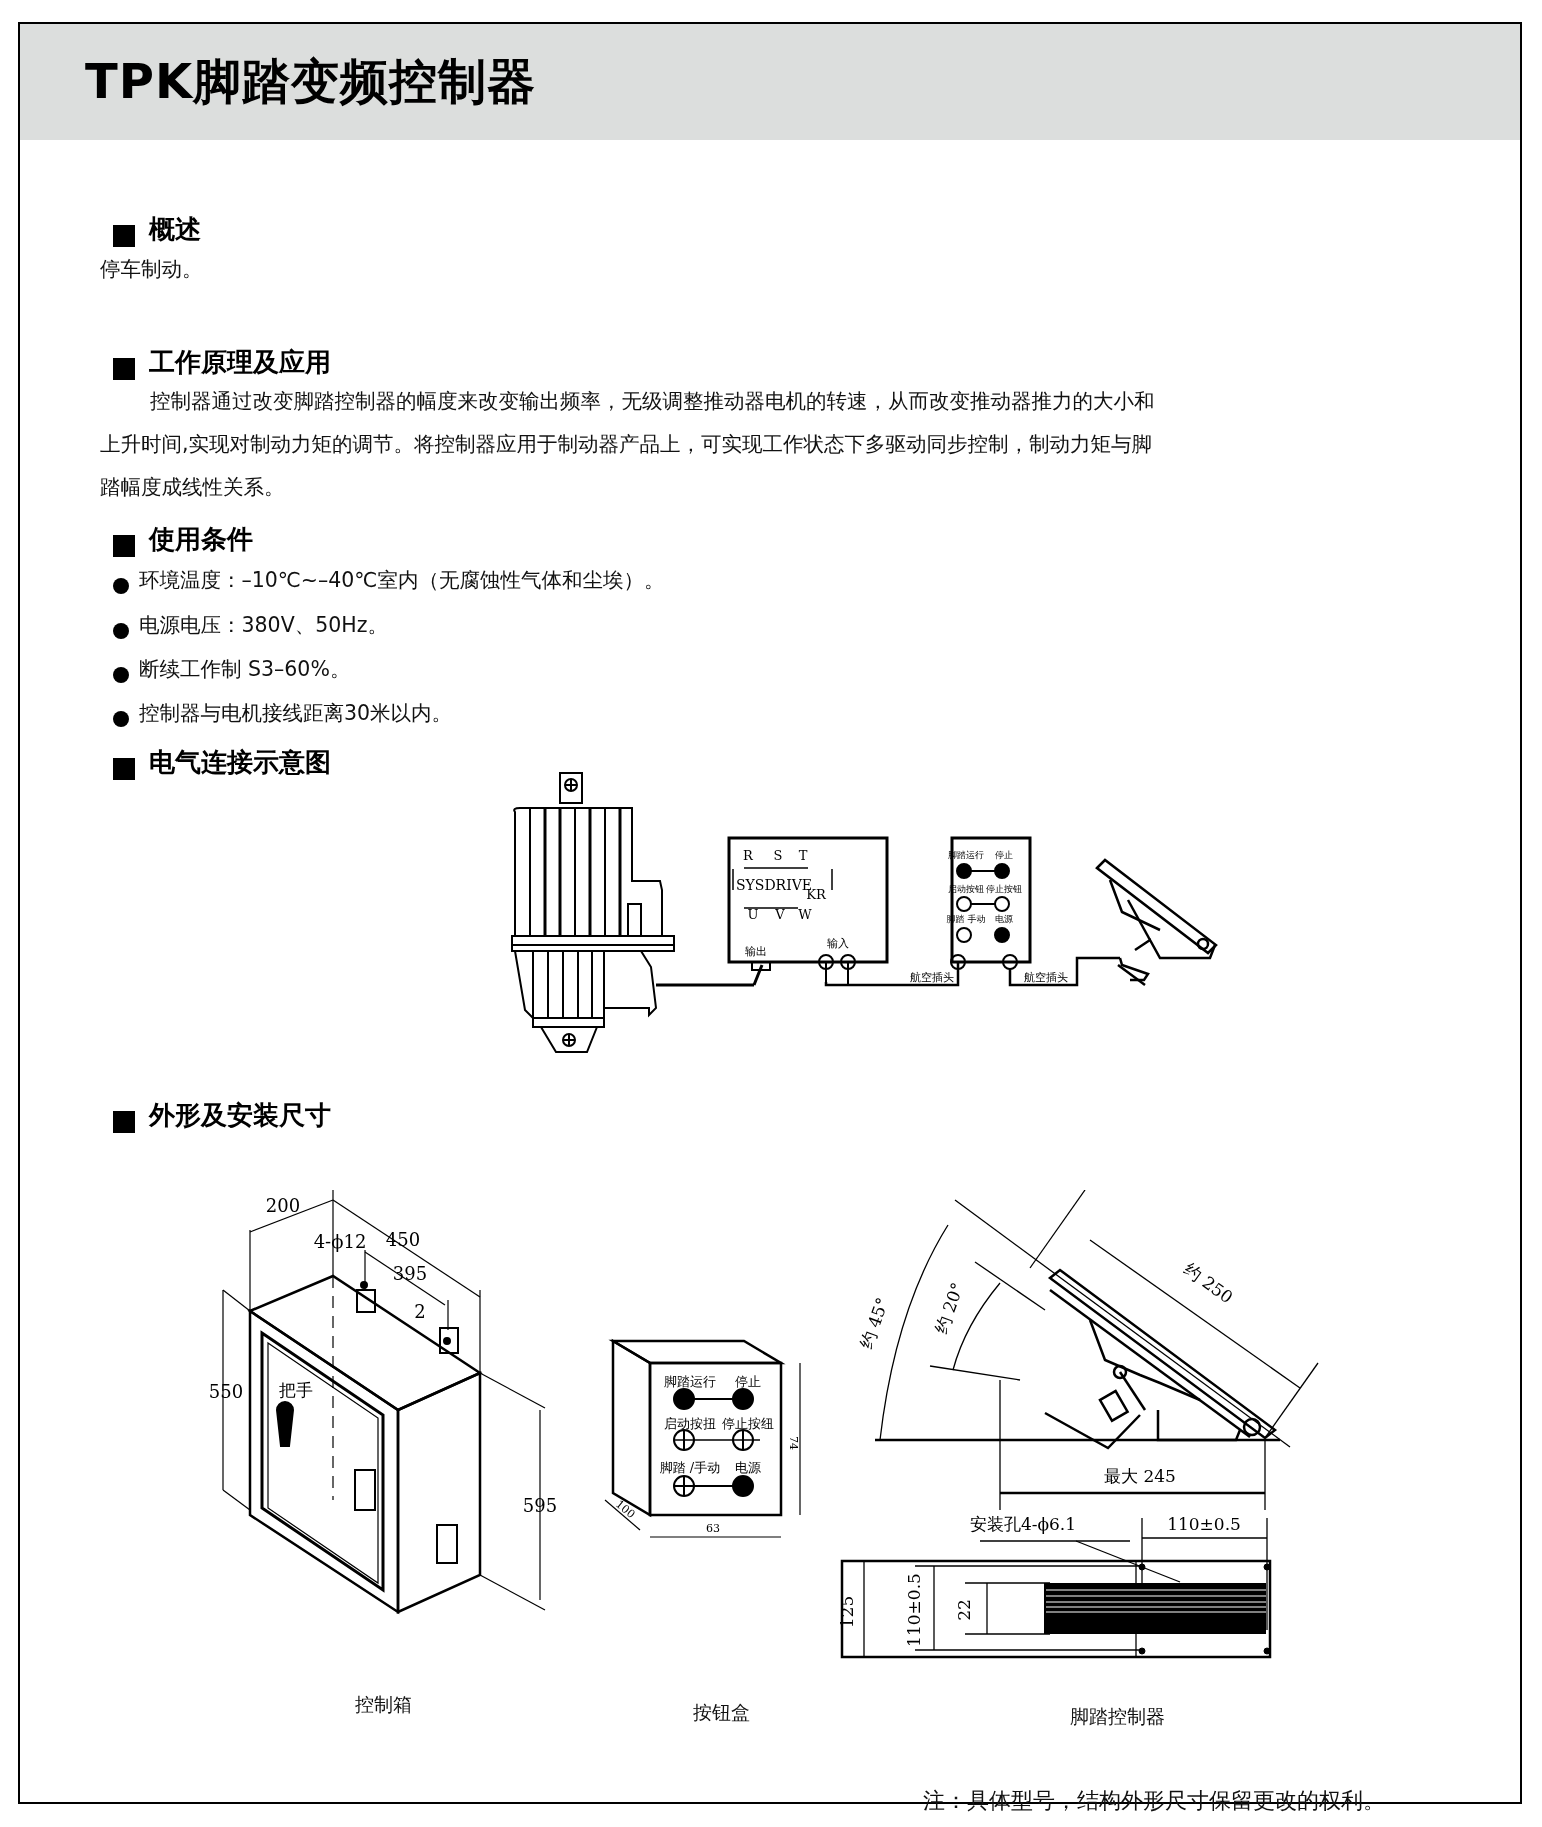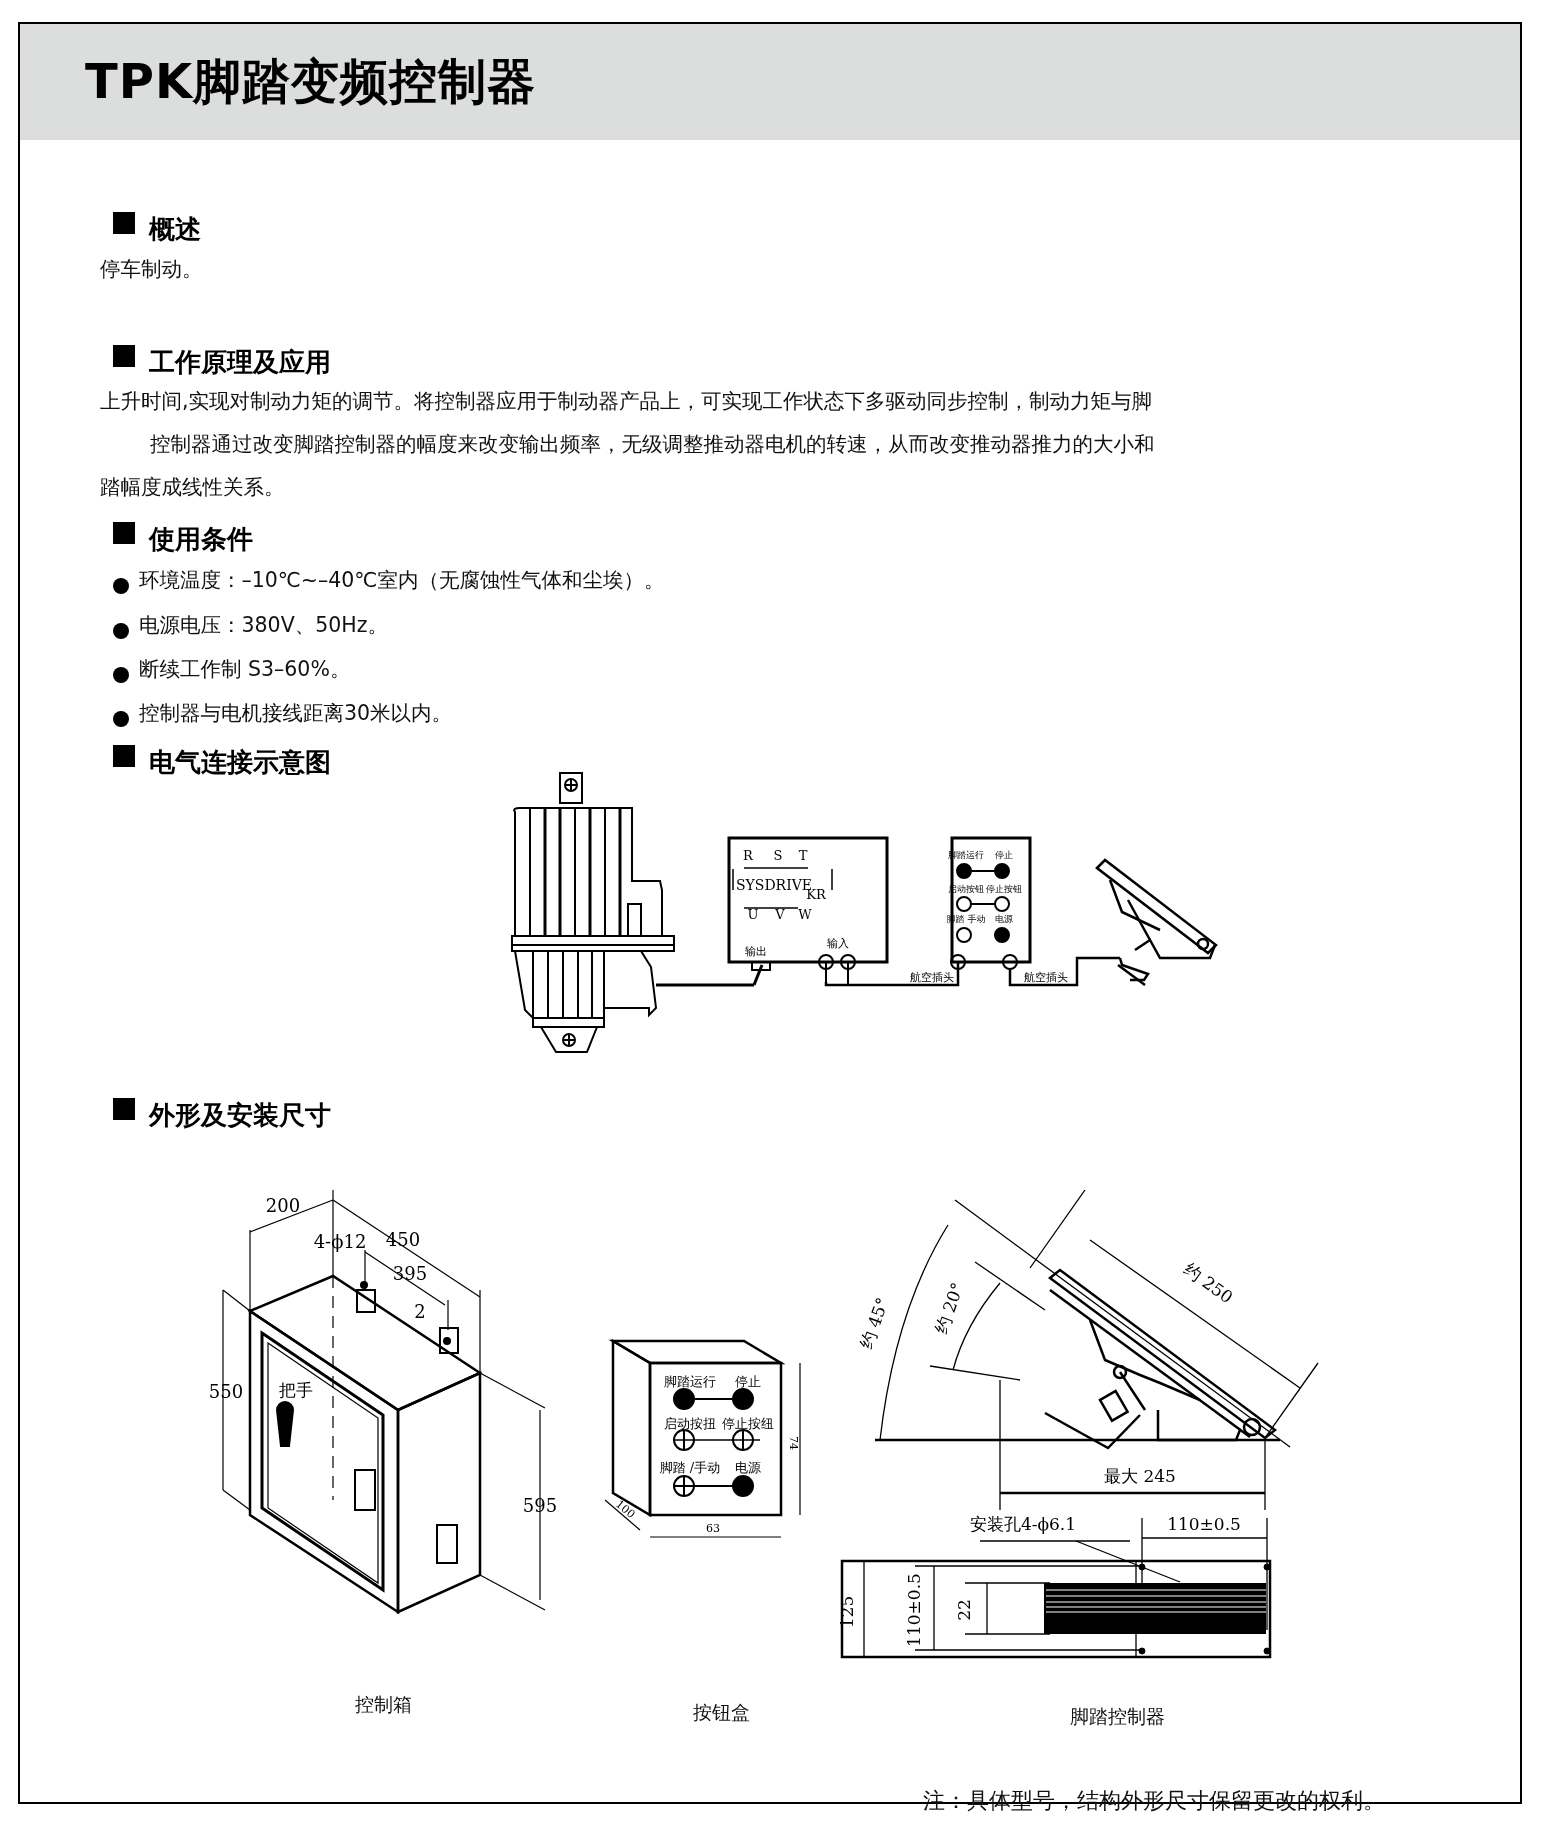--- a/index.html
+++ b/index.html
@@ -5,21 +5,21 @@
   html, body { margin: 0; padding: 0; background: #ffffff; }
   body { width: 1542px; height: 1827px; position: relative; overflow: hidden;
          font-family: "DejaVu Sans", "Liberation Sans", sans-serif; color: #111; }
   .frame { position: absolute; left: 18px; top: 22px; width: 1504px; height: 1782px;
            border: 2px solid #000; box-sizing: border-box; }
   .title-band { position: absolute; left: 20px; top: 24px; width: 1500px; height: 116px;
                 background: #dcdedd; }
   .page-title { position: absolute; left: 85px; top: 50px; font-size: 48px; letter-spacing: 1px;
                 font-family: "DejaVu Sans", sans-serif; font-weight: bold; color: #000; }
   .section-h { position: absolute; left: 113px; font-size: 26px; font-weight: bold; color: #000;
-               display: flex; align-items: flex-start; }
+               display: flex; align-items: flex-end; }
   .sq { display: inline-block; width: 22px; height: 22px; background: #000; margin-right: 14px; }
   .para { position: absolute; left: 100px; width: 1300px; font-size: 20.5px; line-height: 43px; color: #111; }
   .para .indent { display: inline-block; width: 50px; }
   .bullet { position: absolute; left: 113px; font-size: 20.5px; display: flex; align-items: flex-end; color: #111; }
   .dot { display: inline-block; width: 16px; height: 16px; border-radius: 50%; background: #000; margin-right: 10px; }
   .caption { position: absolute; font-size: 19px; color: #111; }
   .note { position: absolute; left: 902px; top: 1786px; font-size: 22px; color: #111; margin-left: 21px; }
   svg text { font-family: "DejaVu Serif", "Liberation Serif", serif; }
   .cn-svg { font-family: "DejaVu Sans", sans-serif; }
 </style>
@@ -36,22 +36,22 @@
 </div>
 <div class="para" style="top:248px">
   <div><span>停车制动。</span></div>
 </div>
 
 <div class="section-h" style="top:345px">
   <span class="sq"></span>
   <span>工作原理及应用</span>
 </div>
 <div class="para" style="top:380px">
+  <div><span class="indent"></span><span>控制器通过改变脚踏控制器的幅度来改变输出频率，无级调整推动器电机的转速，从而改变推动器推力的大小和</span></div>
   <div><span>上升时间,实现对制动力矩的调节。将控制器应用于制动器产品上，可实现工作状态下多驱动同步控制，制动力矩与脚</span></div>
-  <div><span class="indent"></span><span>控制器通过改变脚踏控制器的幅度来改变输出频率，无级调整推动器电机的转速，从而改变推动器推力的大小和</span></div>
   <div><span>踏幅度成线性关系。</span></div>
 </div>
 
 <div class="section-h" style="top:522px">
   <span class="sq"></span>
   <span>使用条件</span>
 </div>
 <div class="bullet" style="top:566px">
     <span class="dot"></span>
     <span>环境温度：–10℃~–40℃室内（无腐蚀性气体和尘埃）。</span>

